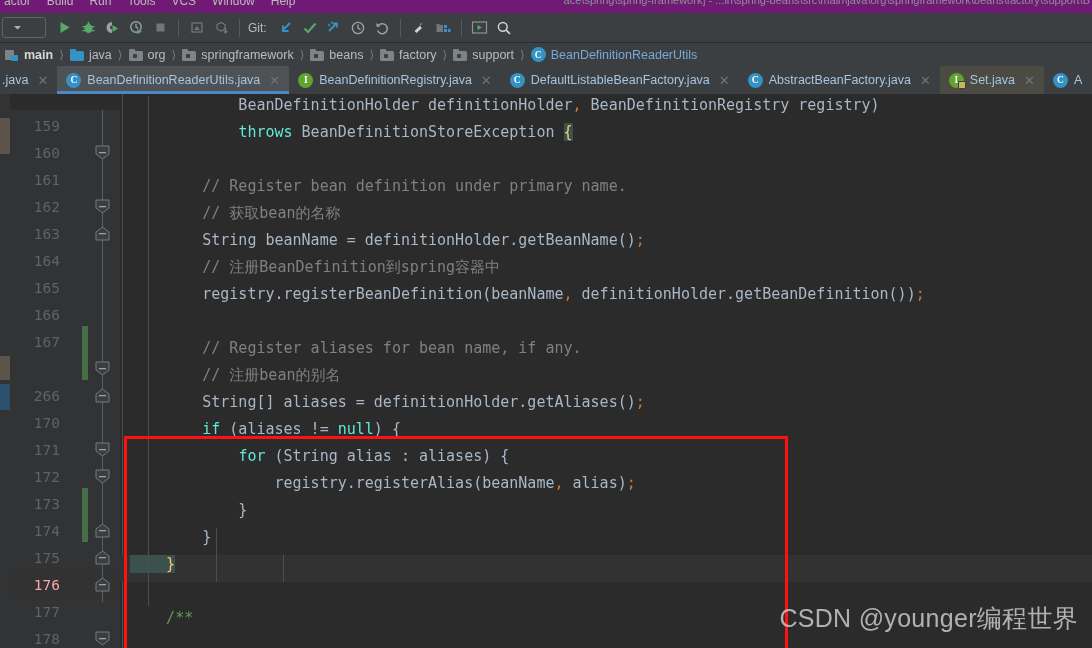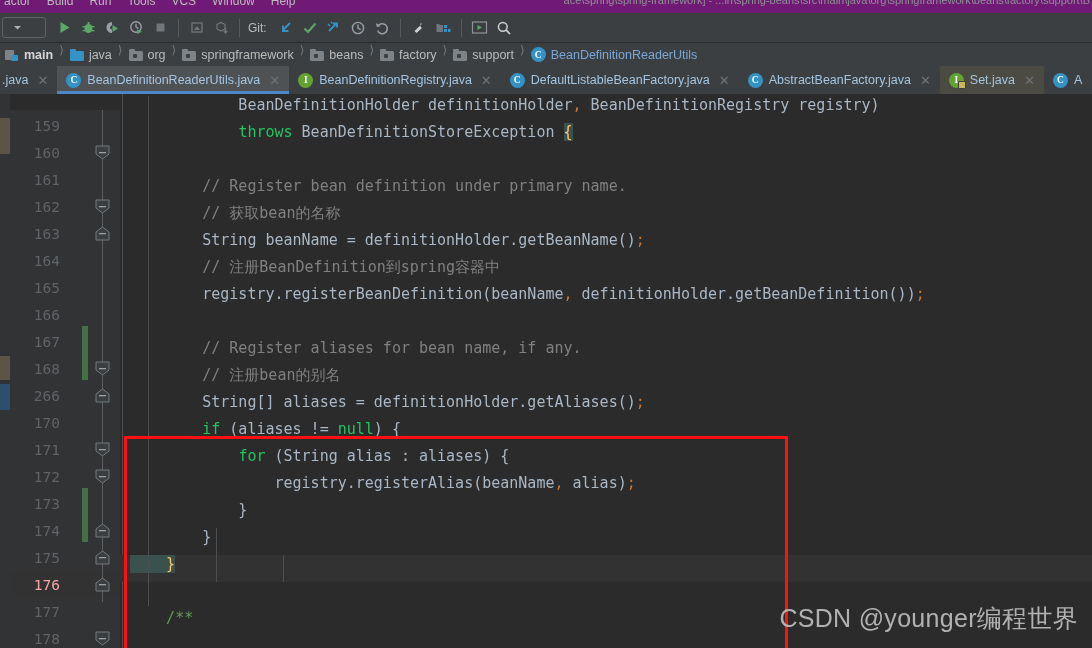--- a/index.html
+++ b/index.html
@@ -39,21 +39,21 @@
   .runcfg {
     height: 21px; min-width: 44px; border: 1px solid #5e6365; border-radius: 3px;
     display: flex; align-items: center; gap: 5px; padding: 0 5px; margin-right: 6px;
     color: #c3c3c3; font-size: 11px;
   }
   .git-label { color: #bbbbbb; font-size: 12px; margin: 0 7px 0 2px; }
 
   
   .breadcrumbs {
     position: absolute; left: 0; top: 43px; width: 1092px; height: 23px;
-    background: #3c3f41; display: flex; 
+    background: #3c3f41; display: flex; align-items: center;
     padding-left: 5px; overflow: hidden; white-space: nowrap;
   }
   .crumb { display: flex; align-items: center; gap: 5px; font-size: 12.5px; color: #bbbbbb; }
   .crumb.bold { font-weight: bold; color: #d6d6d6; }
   .crumb.cls { color: #7aa7d6; }
   .crumb-sep { color: #757a7d; margin: 0 6px; font-size: 12px; }
 
   
   .tabbar {
     position: absolute; left: 0; top: 66px; width: 1092px; height: 28px;
@@ -102,21 +102,21 @@
     color: #a9b7c6; white-space: pre;
   }
   .cline { position: absolute; left: 0; right: 0; height: 27px;
            display: flex; align-items: flex-start; padding-left: 10px; }
   .cline .txt { display: block; }
   .curline-bg { position: absolute; left: 0; right: 0; height: 27px; background: #323232; }
   .indentguide { position: absolute; width: 1px; background: #4b4f51; }
   .leftborder { position: absolute; left: 0; top: 0; width: 1px; height: 554px; background: #4b4f51; }
 
   
-  .kw  { color: #22c55e; }
+  .kw  { color: #5eead4; }
   .cm  { color: #808080; }
   .pln { color: #a9b7c6; }
   .punc{ color: #cc7832; }
   .doc { color: #629755; }
   .brace-hl { background: #3b514d; color: #ffc66d; }
 
   
   .redbox {
     position: absolute; left: 124px; top: 342px; width: 664px; height: 242px;
     border: 3px solid #ff1111; pointer-events: none;
@@ -504,23 +504,20 @@
         </div>
         <div class="gutter-line" style="top: 164px;">
           <span class="lnum">165</span>
         </div>
         <div class="gutter-line" style="top: 191px;">
           <span class="lnum">166</span>
         </div>
         <div class="gutter-line" style="top: 218px;">
           <span class="lnum">167</span>
         </div>
-        <div class="gutter-line" style="top: 245px;">
-          <span class="lnum">168</span>
-        </div>
         <div class="gutter-line" style="top: 272px;">
           <span class="lnum">266</span>
         </div>
         <div class="gutter-line" style="top: 299px;">
           <span class="lnum">170</span>
         </div>
         <div class="gutter-line" style="top: 326px;">
           <span class="lnum">171</span>
         </div>
         <div class="gutter-line" style="top: 353px;">

